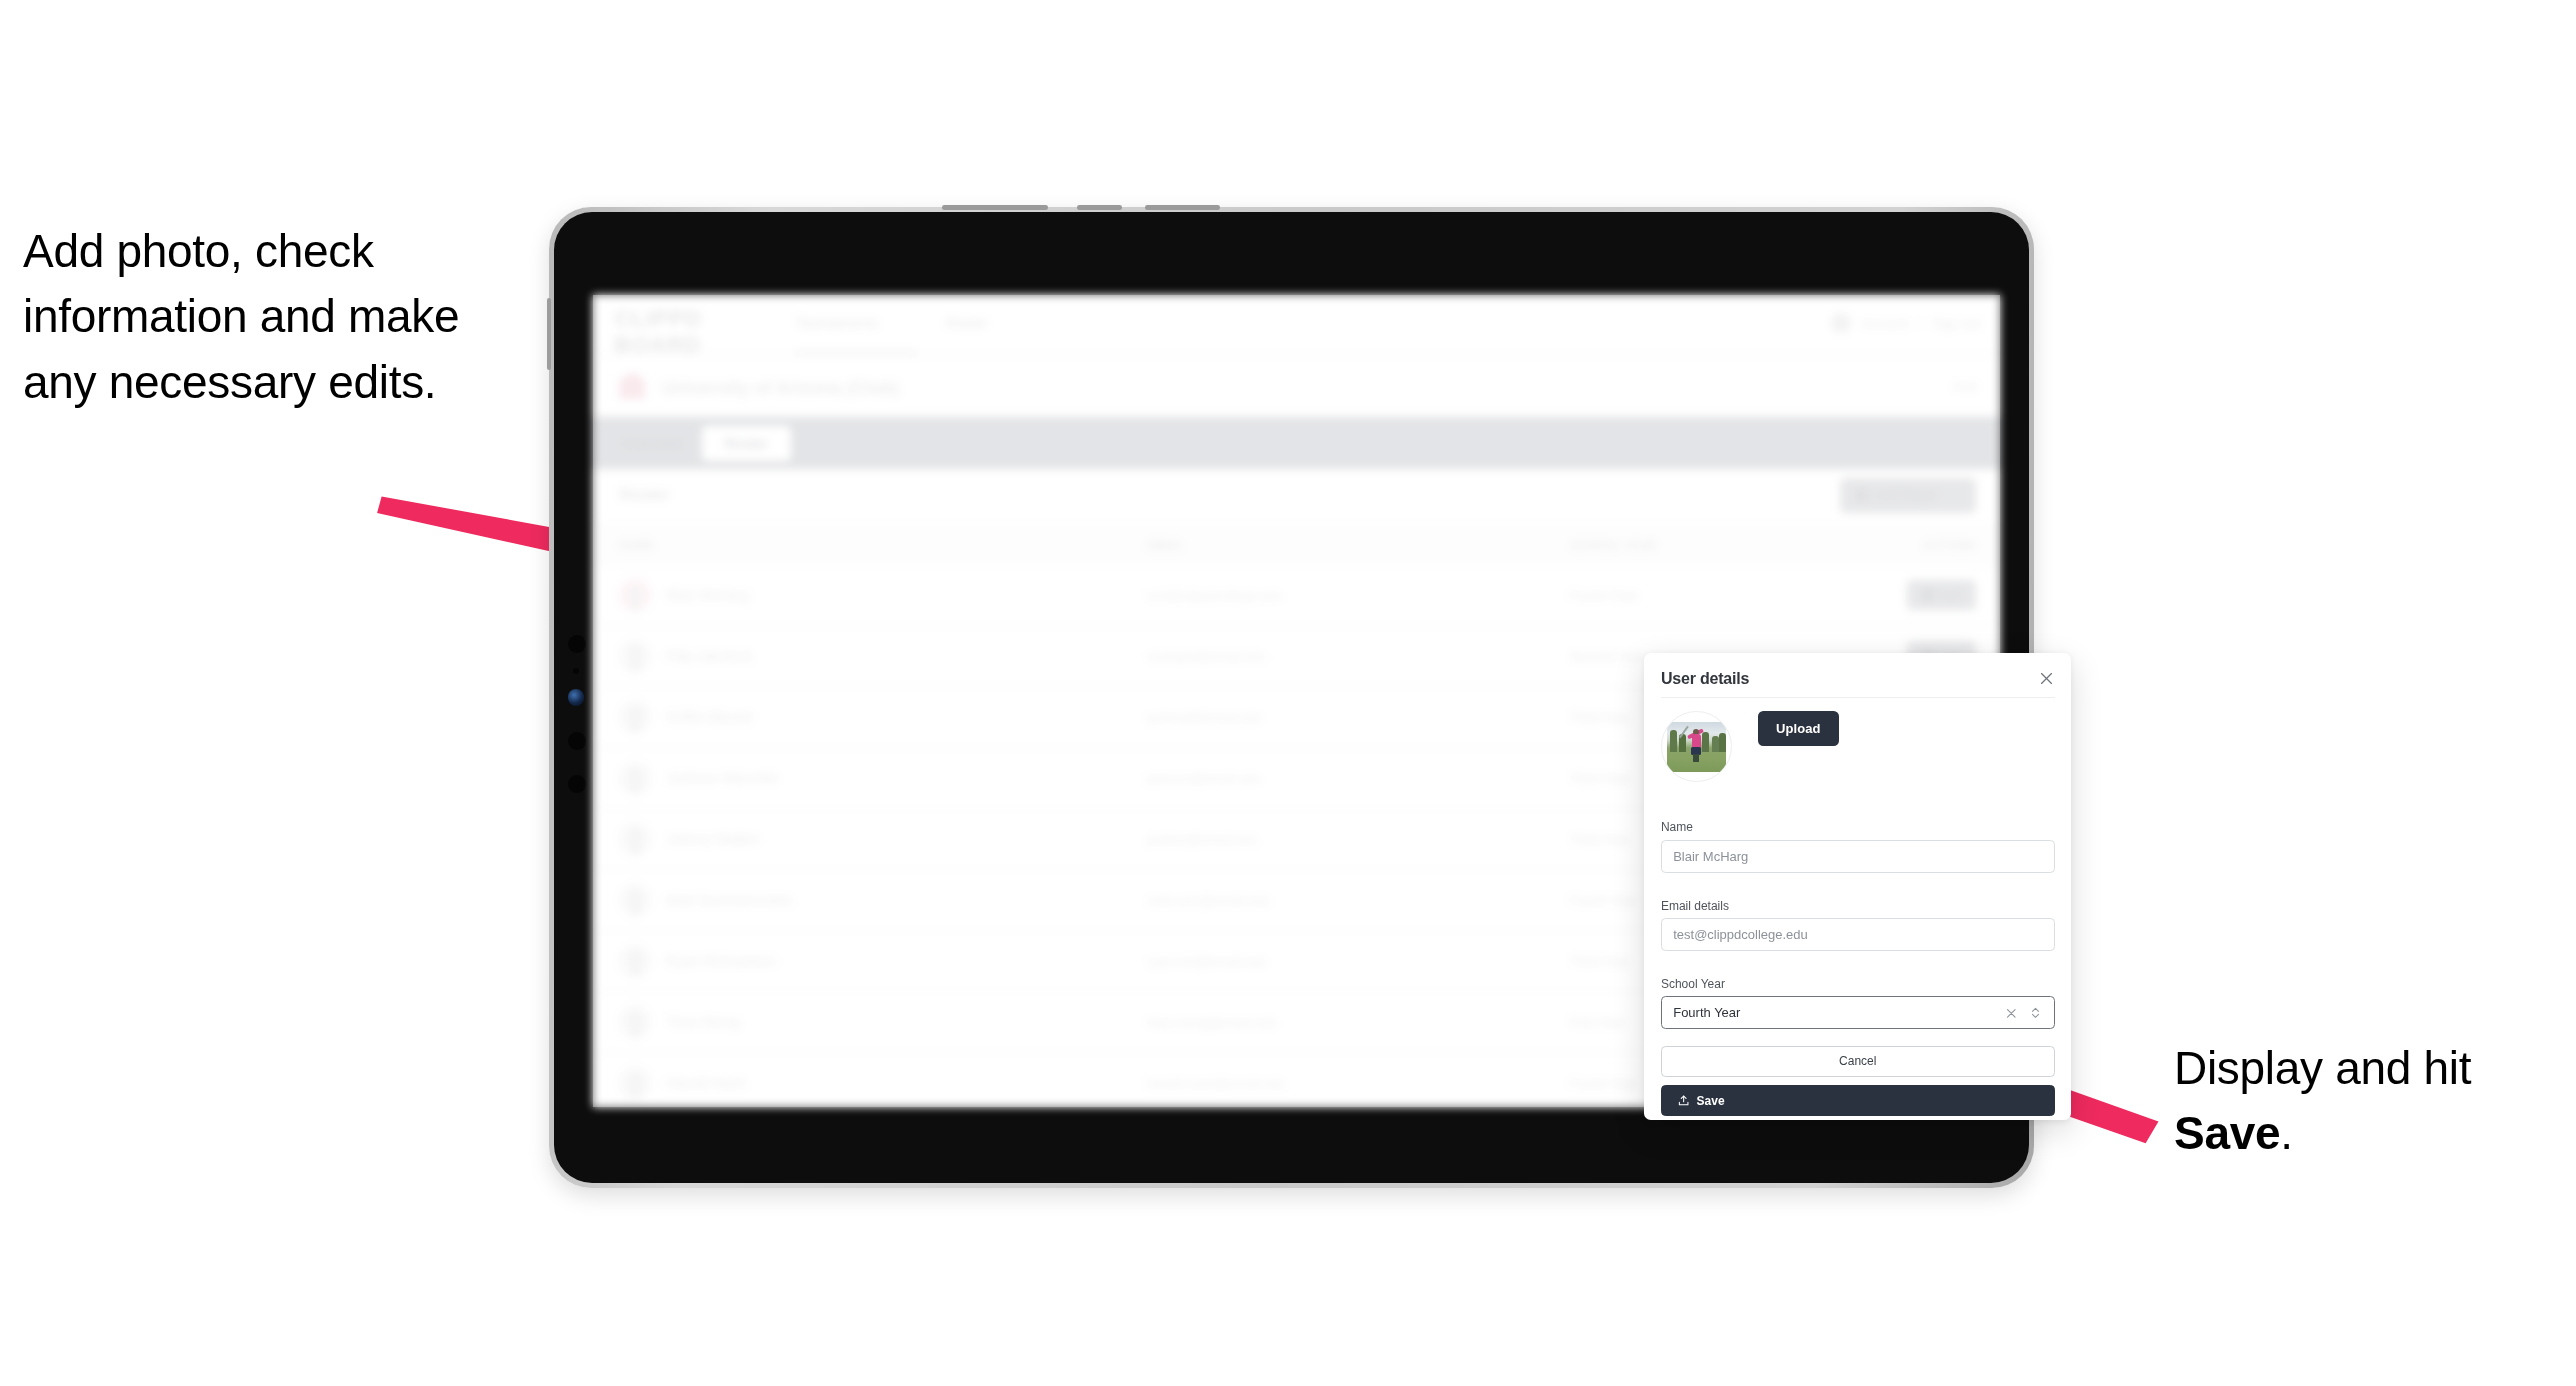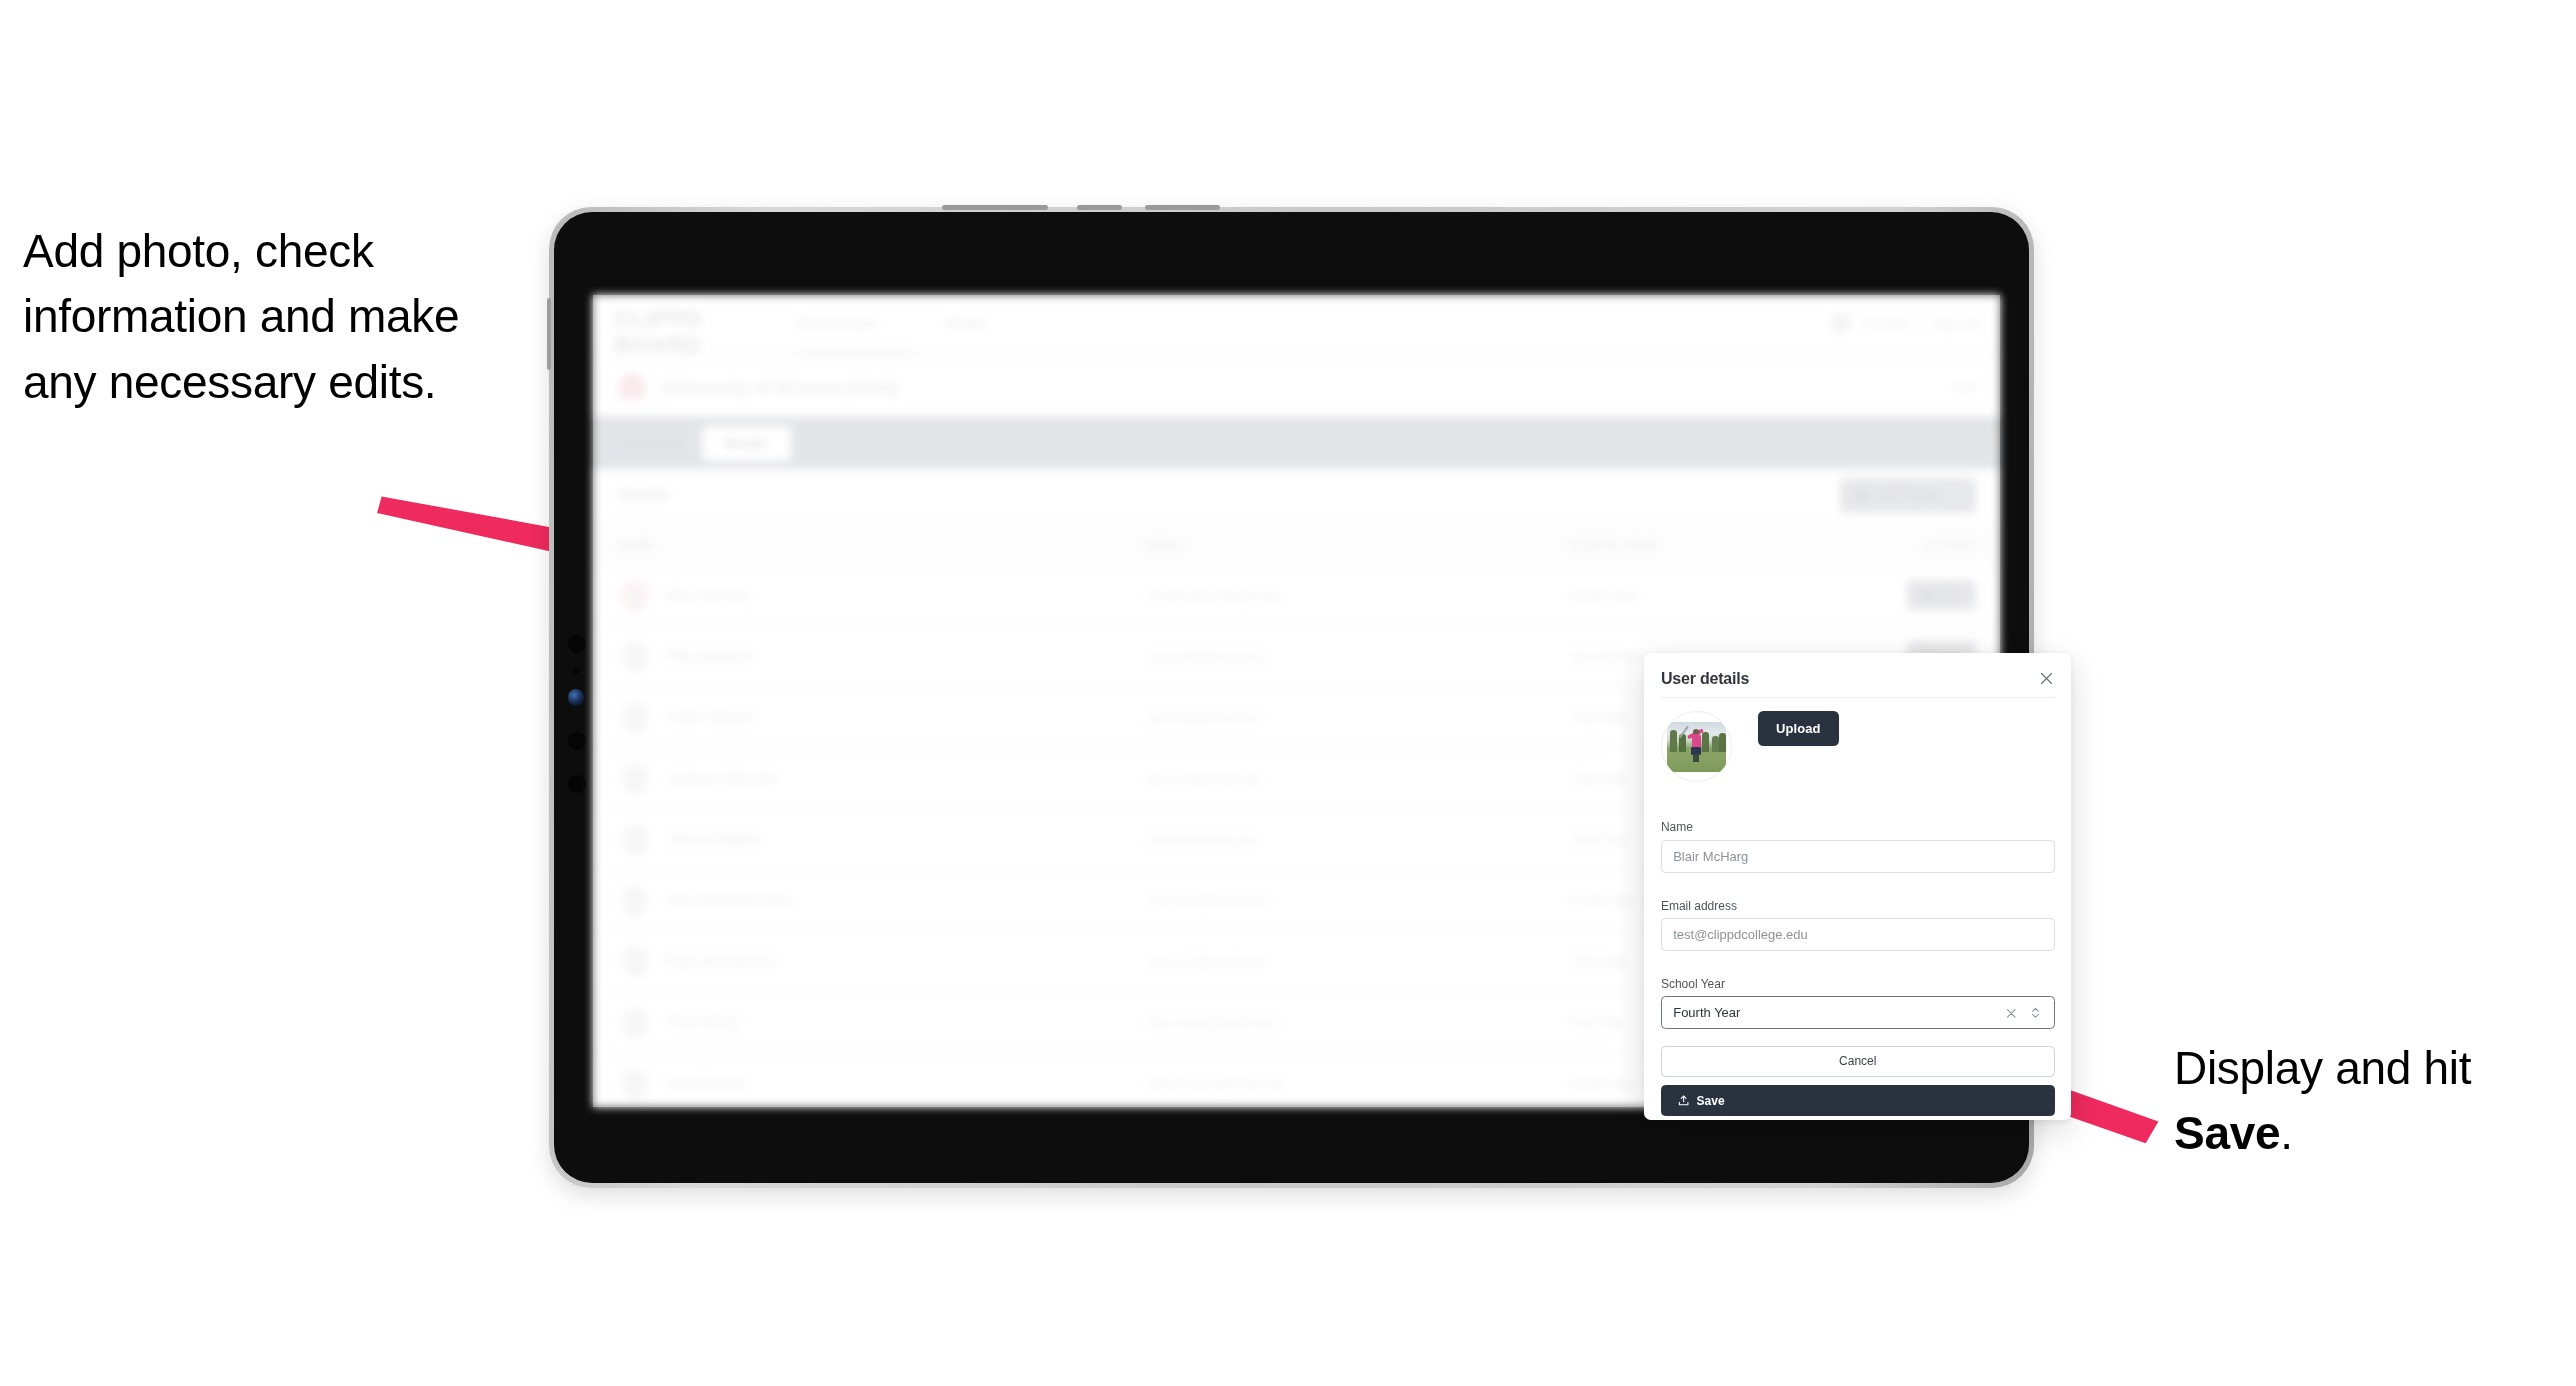--- a/index.html
+++ b/index.html
@@ -808,21 +808,21 @@
           <button id="upload-button">Upload</button>
         </div>
 
         <div class="field-group">
           <div class="field-label">Name</div>
           <input class="field-input" type="text" value="Blair McHarg" style="">
         </div>
 
 
         <div class="field-group">
-          <div class="field-label">Email address</div>
+          <div class="field-label">Email details</div>
           <input class="field-input" type="text" value="test@clippdcollege.edu" style="">
         </div>
 
         <div class="field-group">
           <div class="field-label">School Year</div>
           <div id="school-year-select-wrap">
             <div id="school-year-value">Fourth Year</div>
             <div id="school-year-clear-icon">
               <svg width="10.6" height="10.6" viewBox="0 0 14 14">
                 <path d="M2 2 L12 12 M12 2 L2 12" stroke="#8d929a" stroke-width="1.4" stroke-linecap="round" fill="none"></path>

